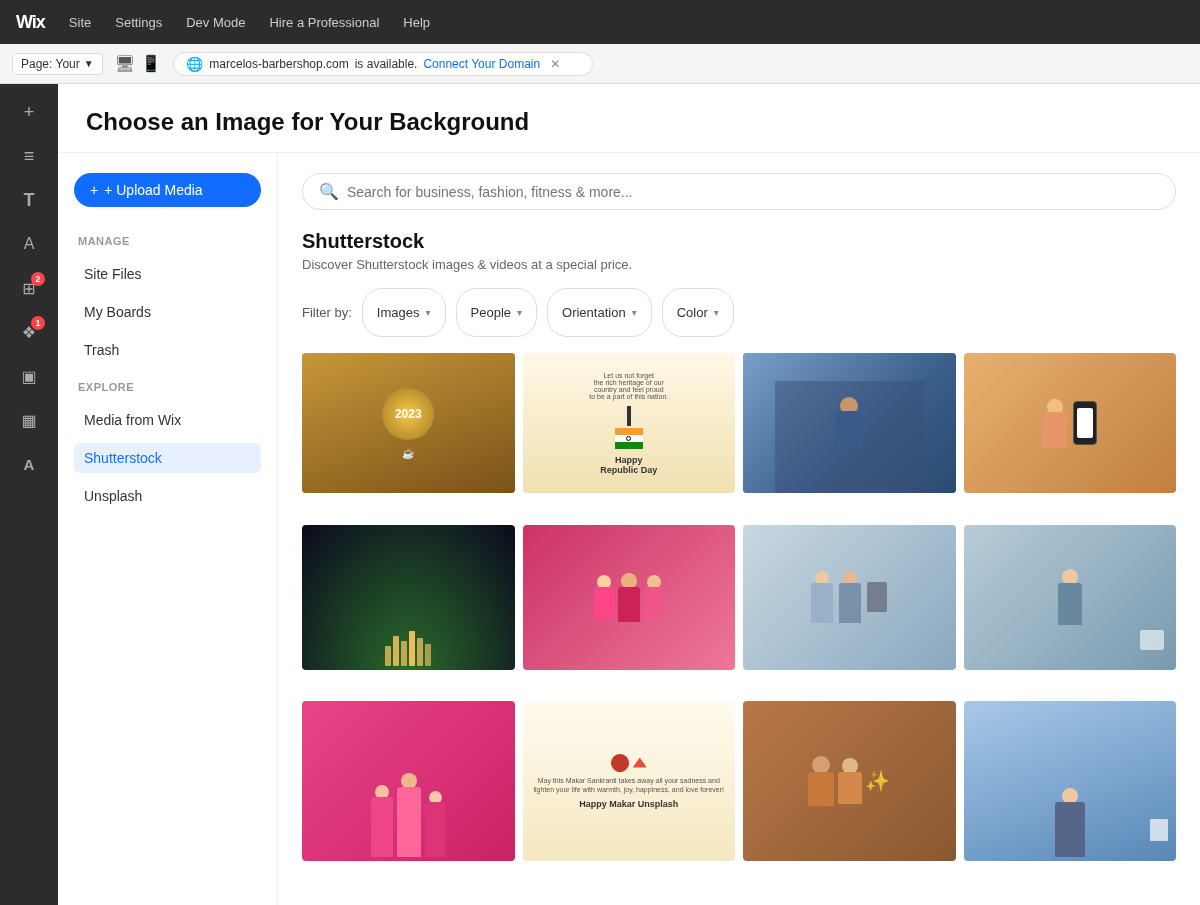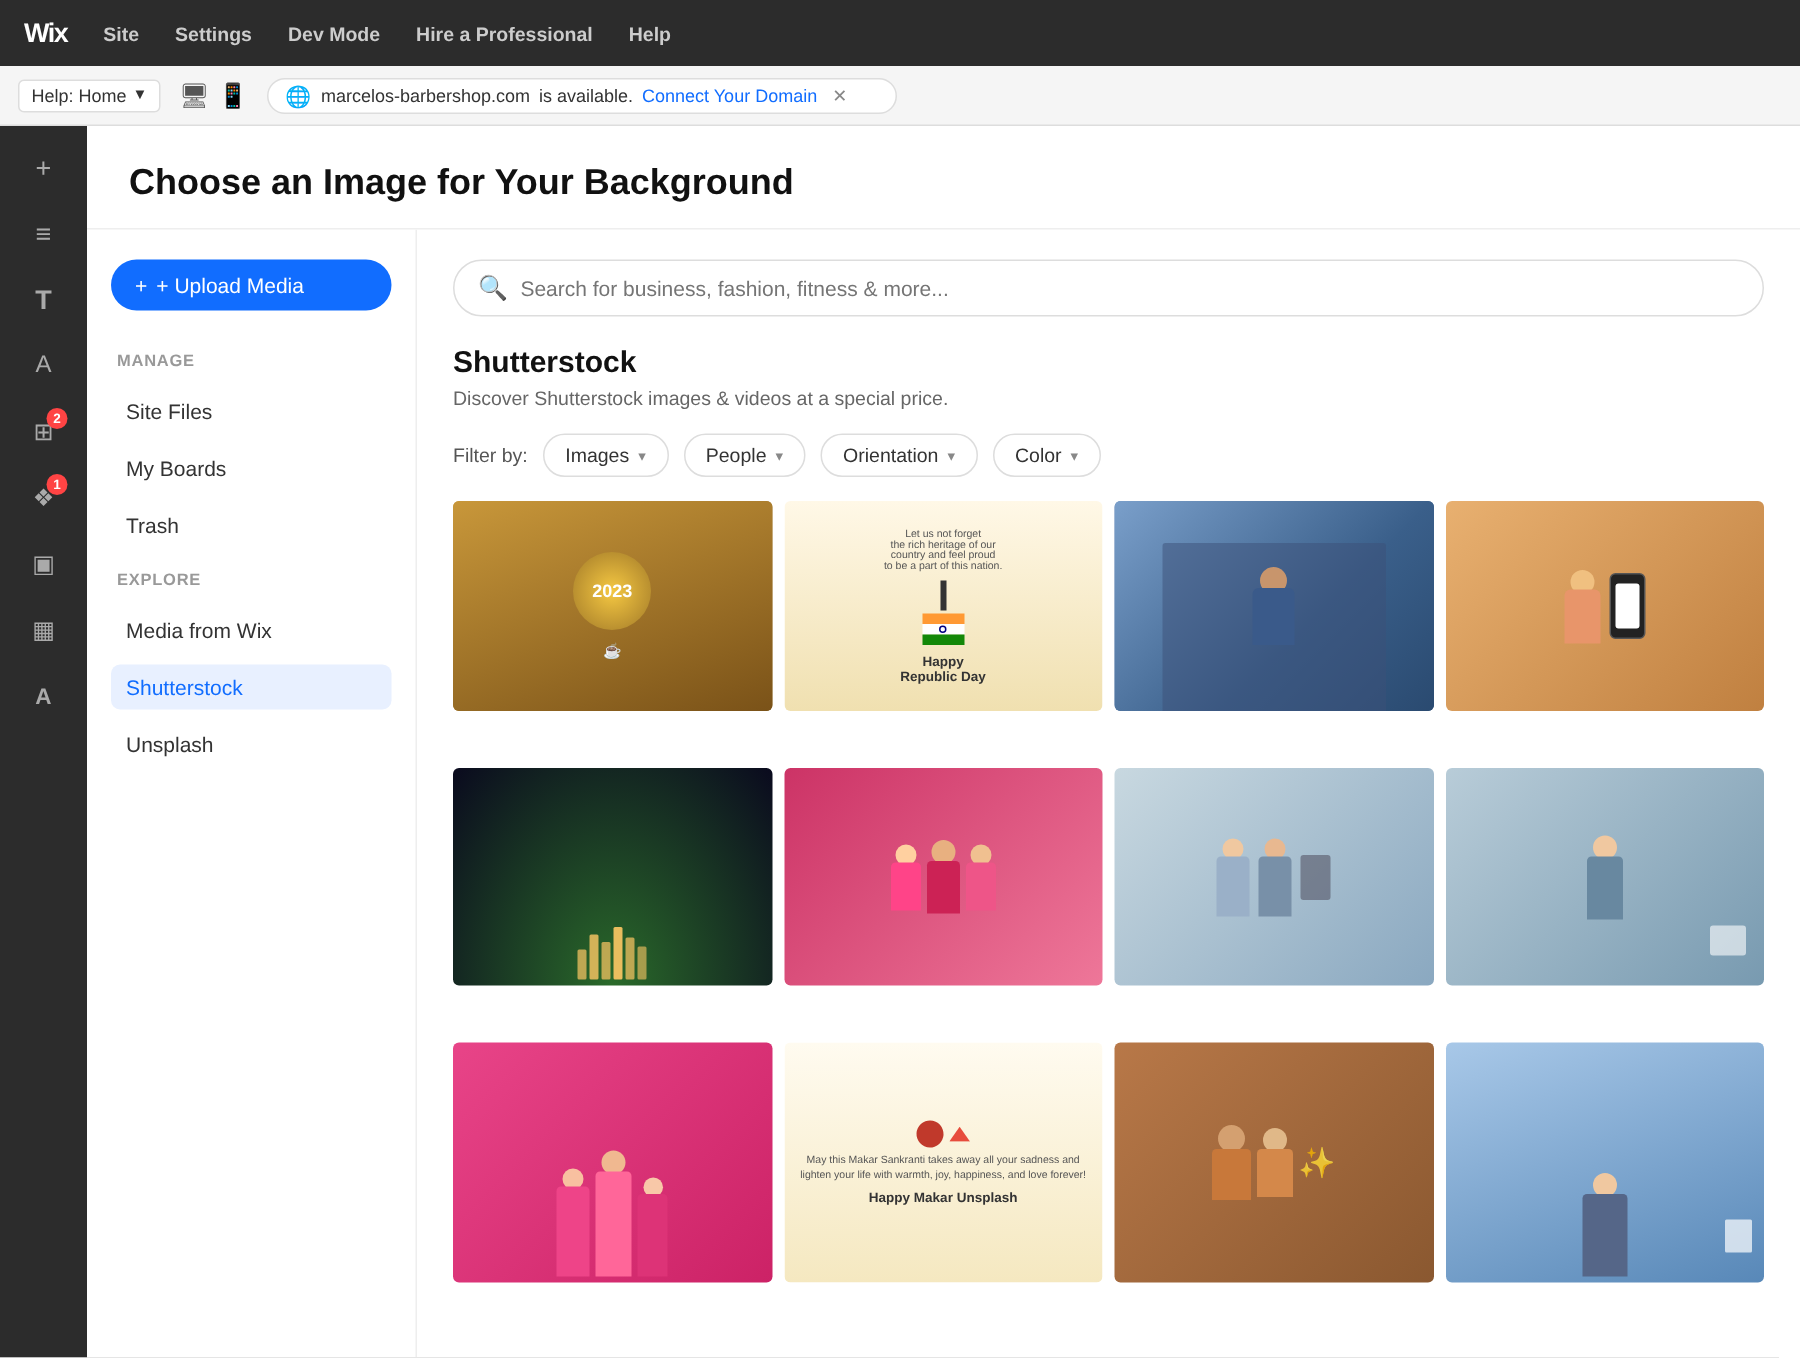--- a/index.html
+++ b/index.html
@@ -15,21 +15,21 @@
       gap: 24px;
       color: #ccc;
       font-size: 13px;
     }
     .wix-logo {
       color: #fff;
       font-weight: bold;
       font-size: 18px;
       letter-spacing: -1px;
     }
-    .top-bar-item { cursor: pointer; color: #ccc; font-weight: bold; }
+    .top-bar-item { cursor: pointer; color: #ccc; }
 
     
     .second-bar {
       height: 40px;
       background: #f5f5f5;
       border-bottom: 1px solid #ddd;
       display: flex;
       align-items: center;
       padding: 0 12px;
       gap: 12px;
@@ -235,21 +235,21 @@
       margin-bottom: 16px;
       font-size: 13px;
       color: #555;
     }
     .filter-btn {
       display: flex;
       align-items: center;
       gap: 6px;
       border: 1px solid #ddd;
       border-radius: 20px;
-      padding: 6px 14px;
+      padding: 16px 14px;
       font-size: 13px;
       color: #333;
       cursor: pointer;
       background: #fff;
     }
     .chevron { font-size: 10px; color: #888; }
 
     
     .image-grid {
       display: grid;
@@ -295,21 +295,21 @@
   <span class="wix-logo">Wix</span>
   <span class="top-bar-item">Site</span>
   <span class="top-bar-item">Settings</span>
   <span class="top-bar-item">Dev Mode</span>
   <span class="top-bar-item">Hire a Professional</span>
   <span class="top-bar-item">Help</span>
 </div>
 
 <div class="second-bar">
   <div class="page-selector">
-    <span>Help: Home</span>
+    <span>Page: Your</span>
     <span style="font-size:10px;">▼</span>
   </div>
   <div class="device-icons">
     <span class="device-icon">🖥</span>
     <span class="device-icon">📱</span>
   </div>
   <div class="domain-bar">
     <span style="font-size:14px;">🌐</span>
     <span>marcelos-barbershop.com</span>
     <span>is available.</span>

